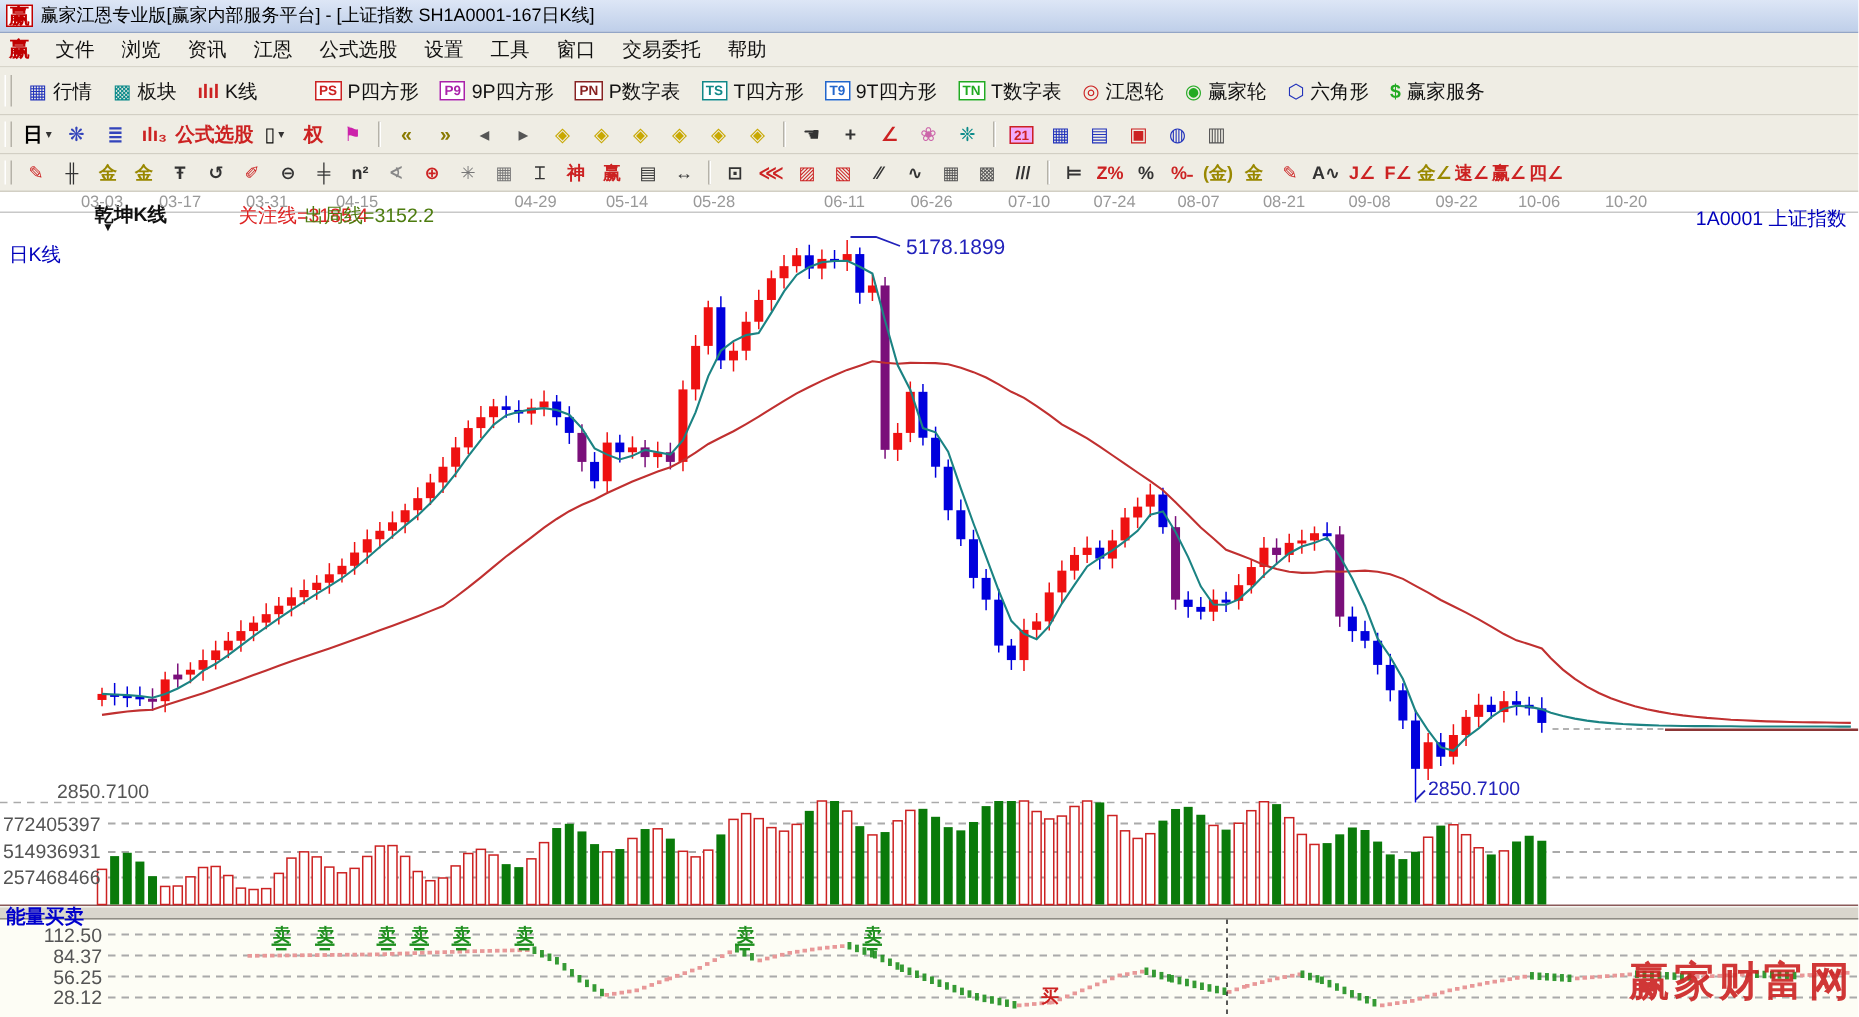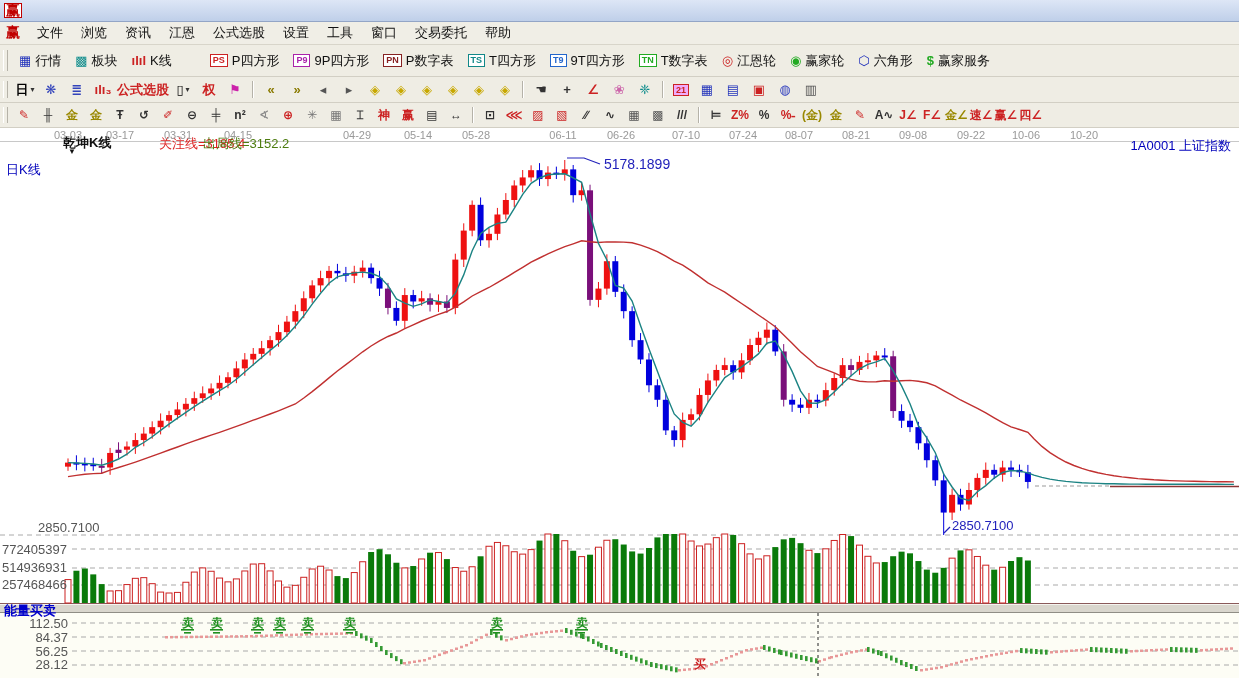--- a/index.html
+++ b/index.html
@@ -62,20 +62,21 @@
   #watermark{left:1086px;top:636px;font-size:27px;font-weight:bold;color:#cc2222;
     font-family:"Liberation Serif","DejaVu Serif",serif;letter-spacing:3px;opacity:.9;}
 </style>
 </head>
 <body>
 
 <div id="win">
 
   <div id="titlebar">
     <span class="logo">赢</span>
+    <span class="title">赢家江恩专业版[赢家内部服务平台] - [上证指数  SH1A0001-167日K线]</span>
   </div>
 
   <div id="menubar">
     <span class="logo">赢</span>
 
   <span class="menu-item">文件</span>
       <span class="menu-item">浏览</span>
       <span class="menu-item">资讯</span>
       <span class="menu-item">江恩</span>
       <span class="menu-item">公式选股</span>
@@ -905,20 +906,21 @@
     <span>乾坤K线</span>
     <span class="tri">▼</span>
   </div>
   <div class="lbl" id="lbl-attention">关注线=3185.4</div>
   <div class="lbl" id="lbl-exit">出局线=3152.2</div>
   <div class="lbl" id="lbl-symbol">1A0001  上证指数</div>
   <div class="lbl" id="lbl-peak">5178.1899</div>
   <div class="lbl" id="lbl-trough">2850.7100</div>
   <div class="lbl" id="lbl-price-left">2850.7100</div>
   <div class="lbl" id="lbl-pane2">能量买卖</div>
+  <div class="lbl" id="watermark">赢家财富网</div>
 
 <span class="date-lbl" style="left: 68px;">03-03</span>
     <span class="date-lbl" style="left: 120px;">03-17</span>
     <span class="date-lbl" style="left: 178px;">03-31</span>
     <span class="date-lbl" style="left: 238px;">04-15</span>
     <span class="date-lbl" style="left: 357px;">04-29</span>
     <span class="date-lbl" style="left: 418px;">05-14</span>
     <span class="date-lbl" style="left: 476px;">05-28</span>
     <span class="date-lbl" style="left: 563px;">06-11</span>
     <span class="date-lbl" style="left: 621px;">06-26</span>

